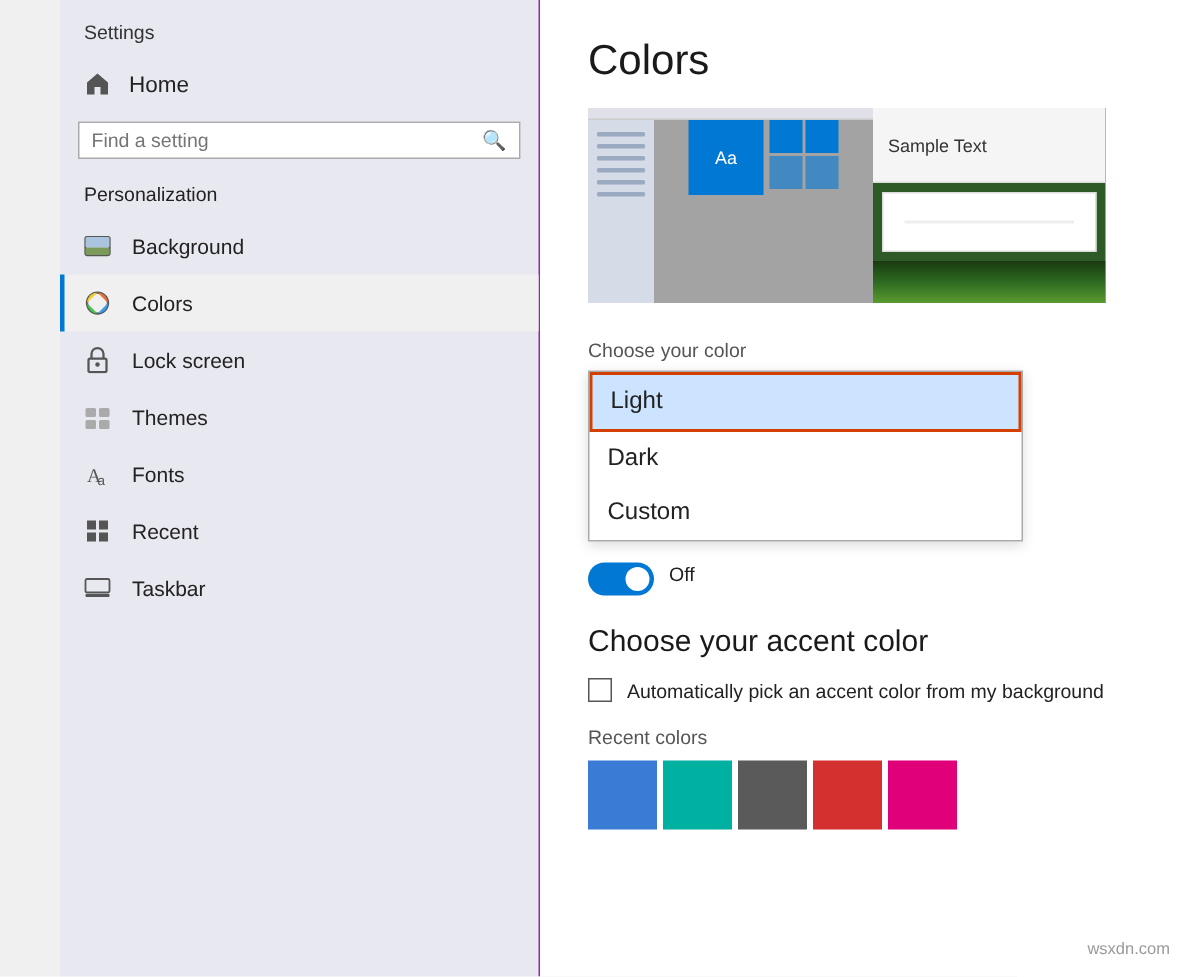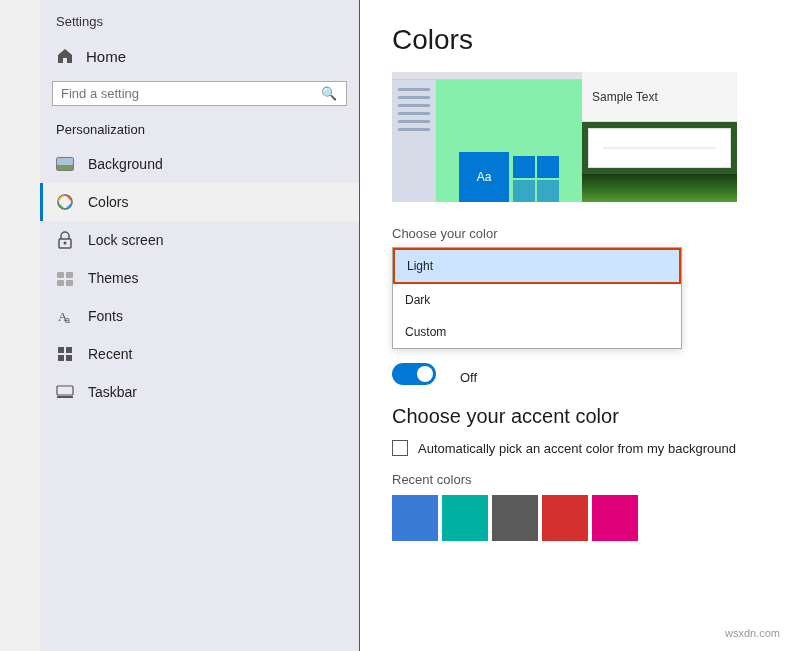--- a/index.html
+++ b/index.html
@@ -155,33 +155,33 @@
 
     .dropdown-open {
       border: 1px solid #aaa;
       background: white;
       box-shadow: 0 2px 8px rgba(0,0,0,0.15);
     }
 
     .dropdown-item {
       padding: 9px 12px;
       cursor: pointer;
-      font-size: 12px;
+      font-size: 16px;
       color: #222;
     }
     .dropdown-item.selected {
       background: #cce4ff;
       border: 2px solid #d44000;
     }
 
     
     .toggle-row {
       display: flex;
-      align-items: flex-end;
-      gap: 24px;
+      align-items: flex-start;
+      gap: 10px;
       margin: 14px 0 20px 0;
     }
     .toggle {
       width: 44px;
       height: 22px;
       background: #0078d4;
       border-radius: 11px;
       position: relative;
       flex-shrink: 0;
     }
@@ -363,21 +363,21 @@
 
         <div style="width:44px;background:#d5dce8;display:flex;flex-direction:column;padding:8px 6px;gap:5px;">
           <div style="height:3px;background:#9aaac0;border-radius:1px;"></div>
           <div style="height:3px;background:#9aaac0;border-radius:1px;"></div>
           <div style="height:3px;background:#9aaac0;border-radius:1px;"></div>
           <div style="height:3px;background:#9aaac0;border-radius:1px;"></div>
           <div style="height:3px;background:#9aaac0;border-radius:1px;"></div>
           <div style="height:3px;background:#9aaac0;border-radius:1px;"></div>
         </div>
 
-        <div style="flex:1;background:#86efac;display:flex;align-items:flex-end;justify-content:center;gap:4px;">
+        <div style="flex:1;background:#a3a3a3;display:flex;align-items:flex-start;justify-content:center;gap:4px;">
           <div style="width:50px;height:50px;background:#0078d4;display:flex;align-items:center;justify-content:center;color:white;font-size:12px;">Aa</div>
           <div style="display:grid;grid-template-columns:1fr 1fr;gap:2px;">
             <div style="width:22px;height:22px;background:#0078d4;"></div>
             <div style="width:22px;height:22px;background:#0078d4;"></div>
             <div style="width:22px;height:22px;background:#0078d4;opacity:0.6;"></div>
             <div style="width:22px;height:22px;background:#0078d4;opacity:0.6;"></div>
           </div>
         </div>
       </div>
     </div>

